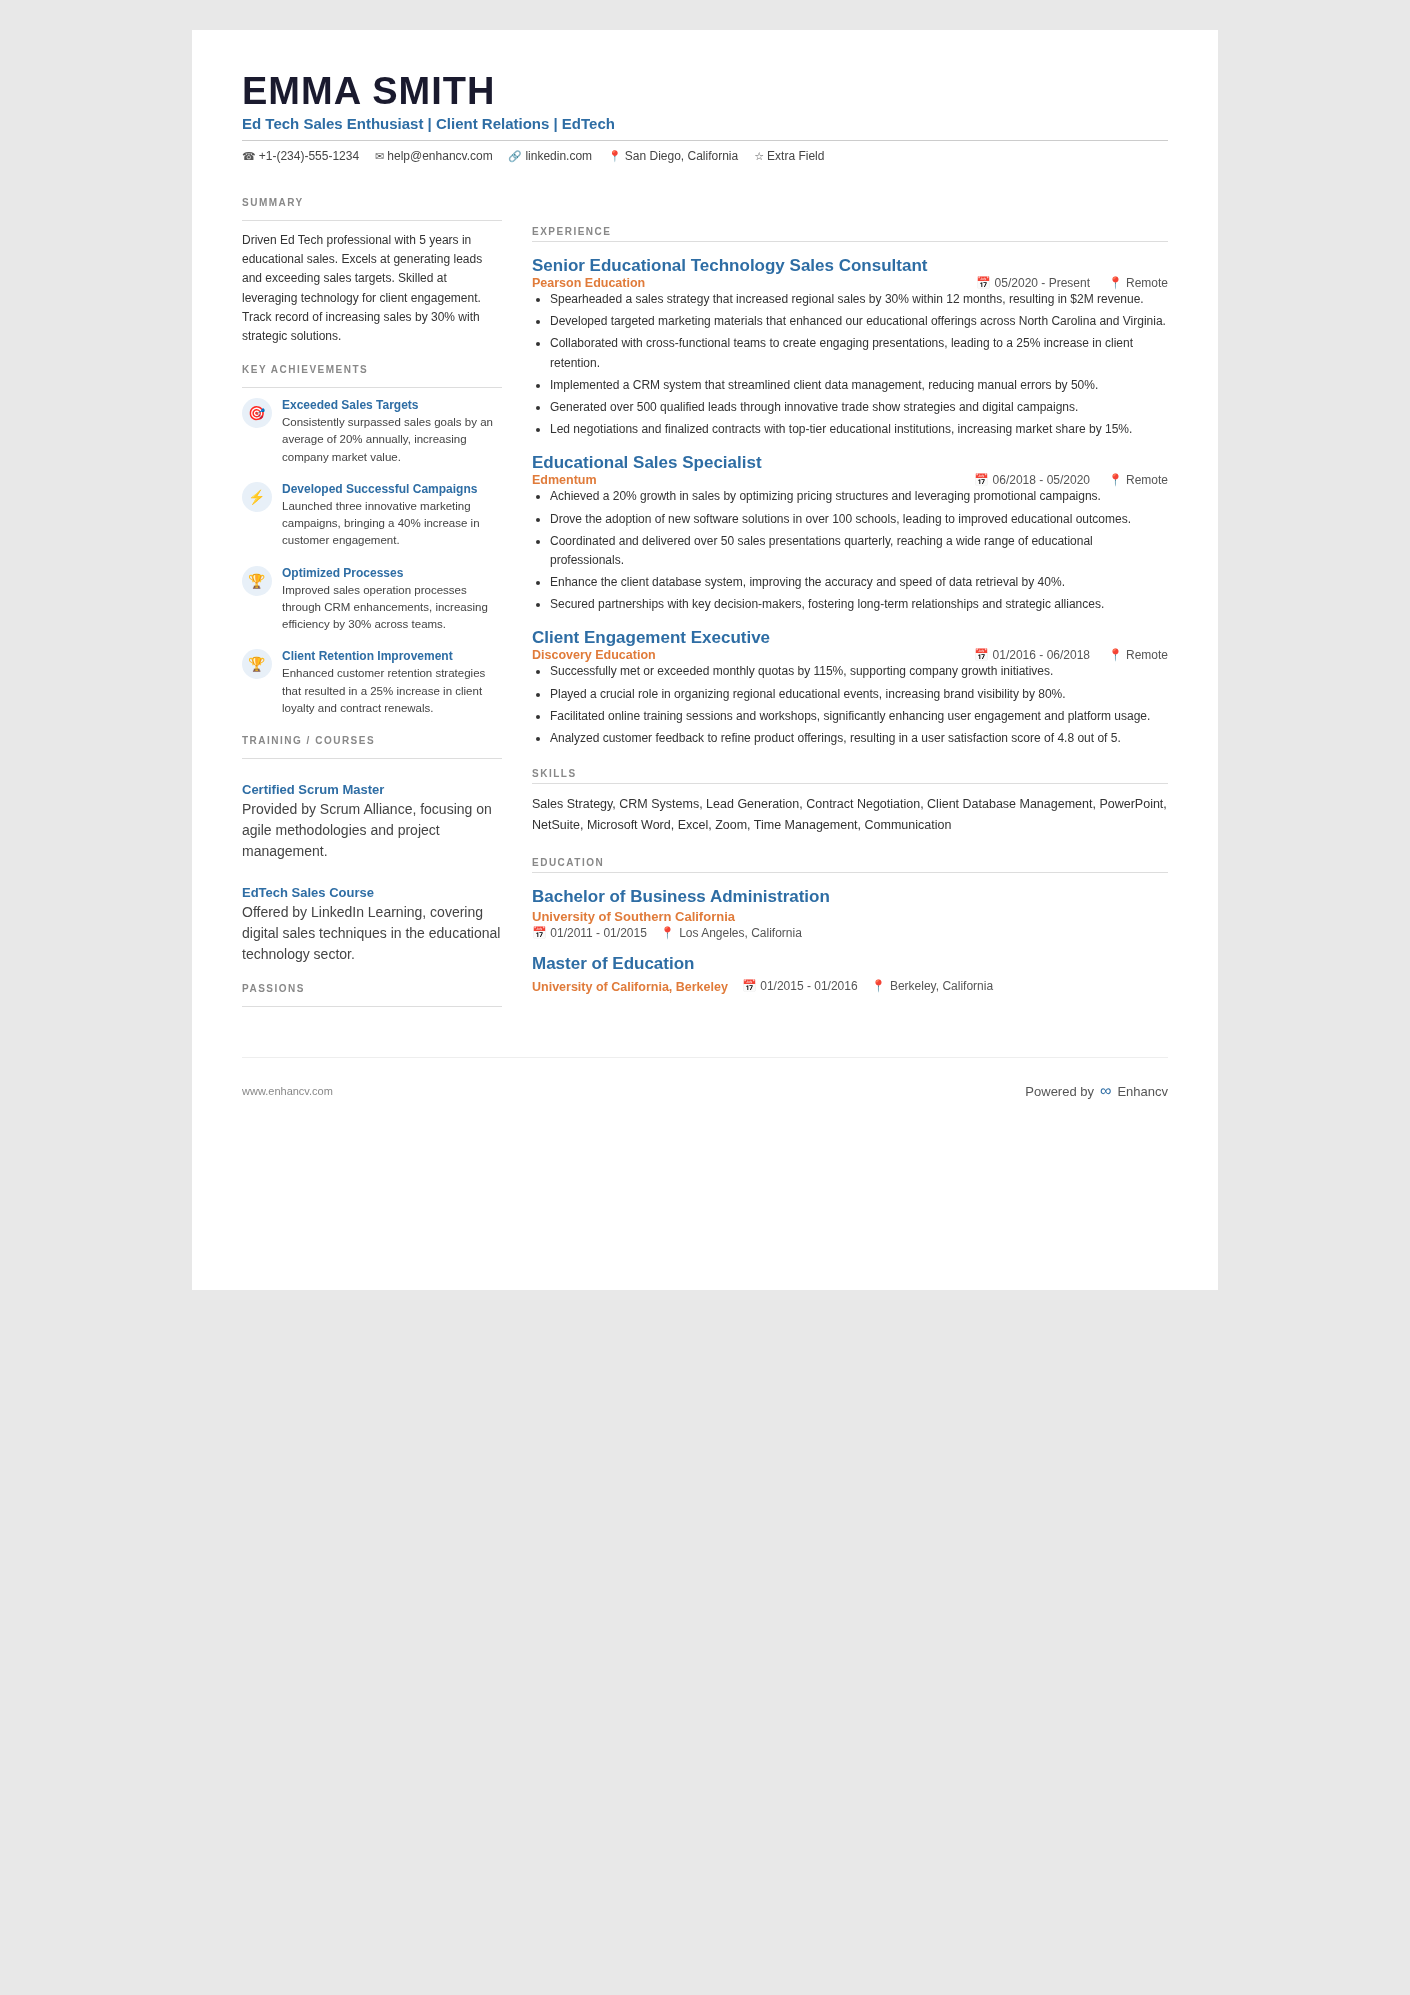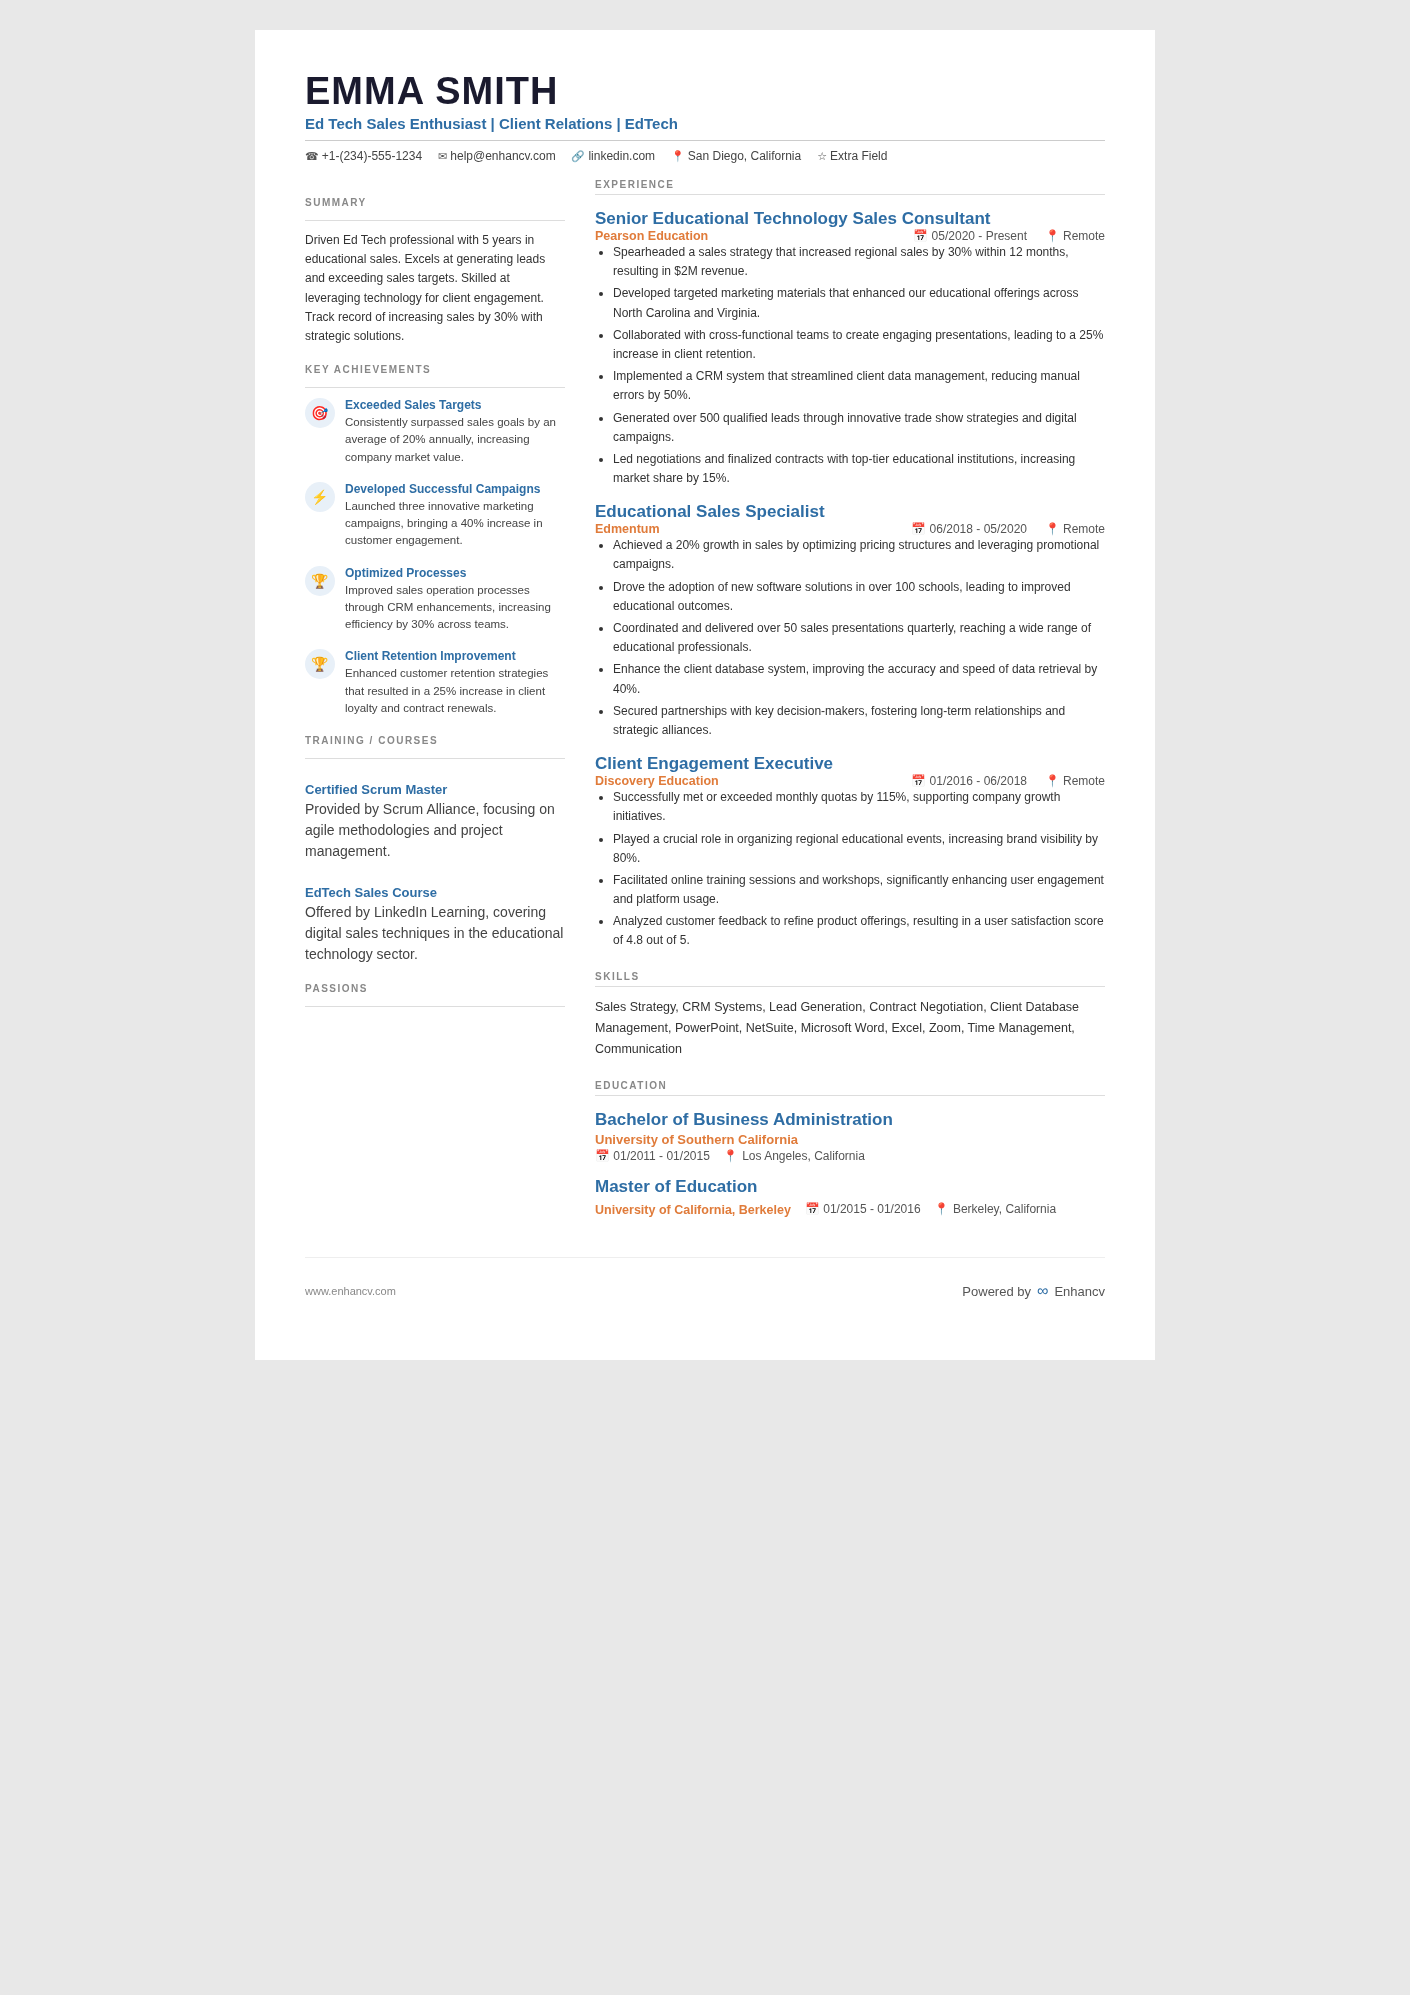--- a/index.html
+++ b/index.html
@@ -5,21 +5,21 @@
     * { margin: 0; padding: 0; box-sizing: border-box; }
     body {
       font-family: Arial, sans-serif;
       background: #e8e8e8;
       display: flex;
       justify-content: center;
       padding: 30px 0;
     }
     .page {
       background: #fff;
-      width: 900px;
+      width: 1026px;
       min-height: 1260px;
       padding: 40px 50px 60px 50px;
       position: relative;
     }
     .header-name {
       font-size: 38px;
       font-weight: bold;
       color: #1a1a2e;
       letter-spacing: 1px;
     }
@@ -53,20 +53,21 @@
     .main-layout {
       display: flex;
       gap: 30px;
     }
     .left-col {
       width: 260px;
       flex-shrink: 0;
     }
     .right-col {
       flex: 1;
+      margin-top: 47px;
     }
     .section-label {
       font-size: 10px;
       font-weight: bold;
       color: #888;
       letter-spacing: 1.5px;
       text-transform: uppercase;
       border-bottom: 1px solid #ddd;
       padding-bottom: 12px;
       margin-bottom: 10px;

